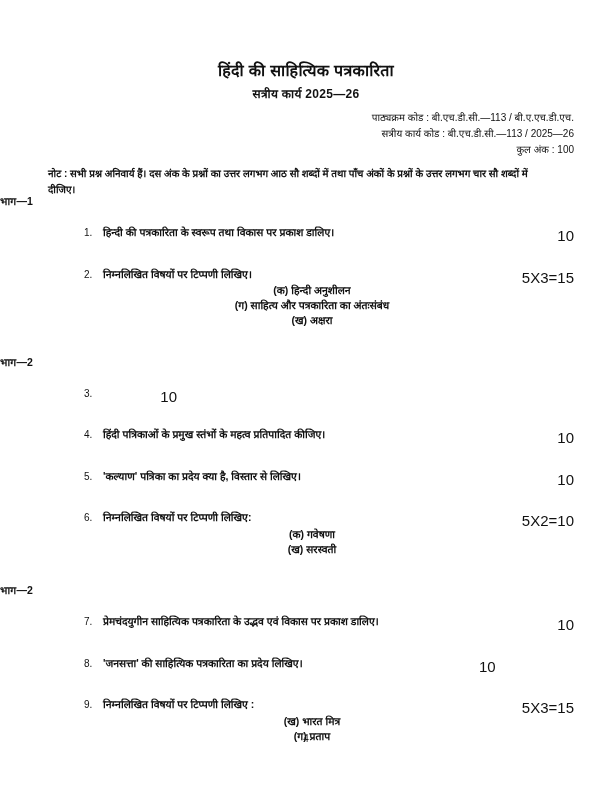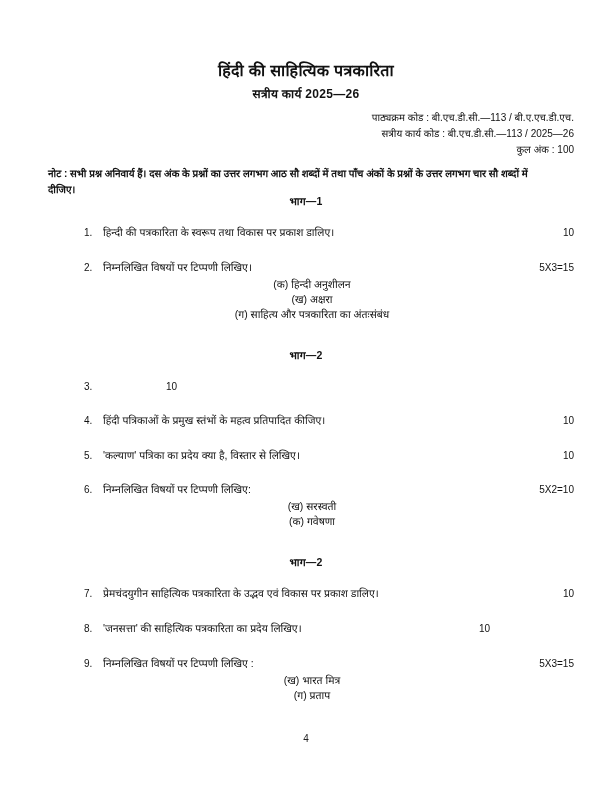--- a/index.html
+++ b/index.html
@@ -72,21 +72,21 @@
   .body-block {
     position: absolute;
     top: 194px;
     left: 0;
     width: 612px;
   }
   .section {
     width: 612px;
   }
   .section-heading {
-    text-align: center;
+    text-align: left;
     font-size: 10.5px;
     font-weight: bold;
     letter-spacing: 0.2px;
   }
   .questions {
     margin-top: 0;
   }
   .qrow {
     position: relative;
     display: flex;
@@ -98,28 +98,29 @@
   }
   .qnum {
     width: 19px;
     flex: 0 0 19px;
     text-align: left;
     font-size: 10px;
   }
   .qbody {
     flex: 1 1 auto;
     min-width: 0;
+    font-weight: bold;
   }
   .qtext {
     display: block;
   }
   .qmarks {
     flex: 0 0 auto;
     text-align: right;
-    font-size: 10px;
+    font-size: 15px;
     white-space: nowrap;
     padding-left: 10px;
   }
   .qmarks.wide {
     width: 64px;
   }
   .qmarks.narrow {
     width: 64px;
   }
   .qmarks.inset {
@@ -181,22 +182,22 @@
             </div>
             <div class="qmarks narrow">10</div>
           </div>
           <div class="gap-q"></div>
           <div class="qrow">
             <div class="qnum">2.</div>
             <div class="qbody">
               <span class="qtext">निम्नलिखित विषयों पर टिप्पणी लिखिए।</span>
               <div class="subitems">
                 <div class="subitem">(क) हिन्दी अनुशीलन</div>
+                <div class="subitem">(ग) साहित्य और पत्रकारिता का अंतःसंबंध</div>
                 <div class="subitem">(ख) अक्षरा</div>
-                <div class="subitem">(ग) साहित्य और पत्रकारिता का अंतःसंबंध</div>
               </div>
             </div>
             <div class="qmarks wide">5X3=15</div>
           </div>
         </div>
       </div>
       <div class="section">
         <div class="gap-sec-top"></div>
         <div class="section-heading">भाग—2</div>
         <div class="gap-sec-bottom"></div>
@@ -220,22 +221,22 @@
               <span class="qtext">'कल्याण' पत्रिका का प्रदेय क्या है, विस्तार से लिखिए।</span>
             </div>
             <div class="qmarks narrow">10</div>
           </div>
           <div class="gap-q"></div>
           <div class="qrow">
             <div class="qnum">6.</div>
             <div class="qbody">
               <span class="qtext">निम्नलिखित विषयों पर टिप्पणी लिखिए:</span>
               <div class="subitems">
+                <div class="subitem">(क) गवेषणा</div>
                 <div class="subitem">(ख) सरस्वती</div>
-                <div class="subitem">(क) गवेषणा</div>
               </div>
             </div>
             <div class="qmarks wide">5X2=10</div>
           </div>
         </div>
       </div>
       <div class="section">
         <div class="gap-sec-top"></div>
         <div class="section-heading">भाग—2</div>
         <div class="gap-sec-bottom"></div>

